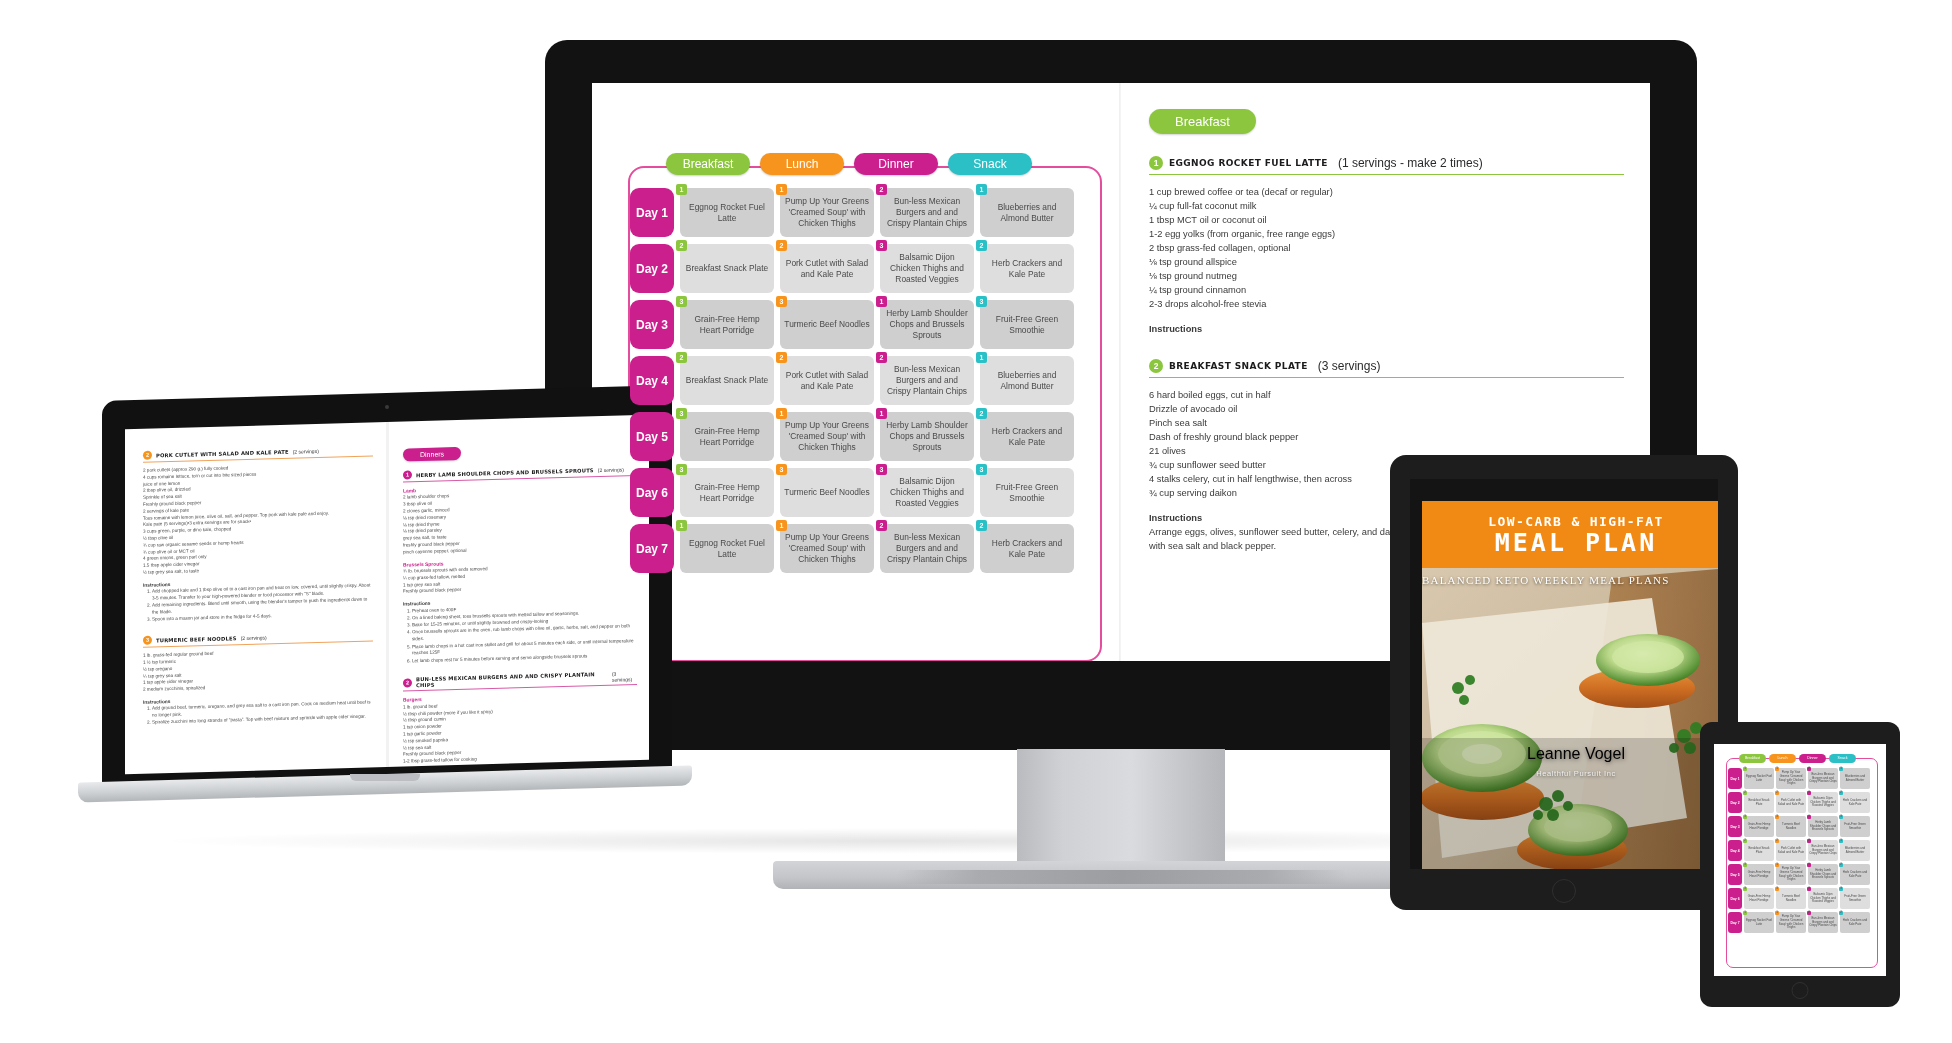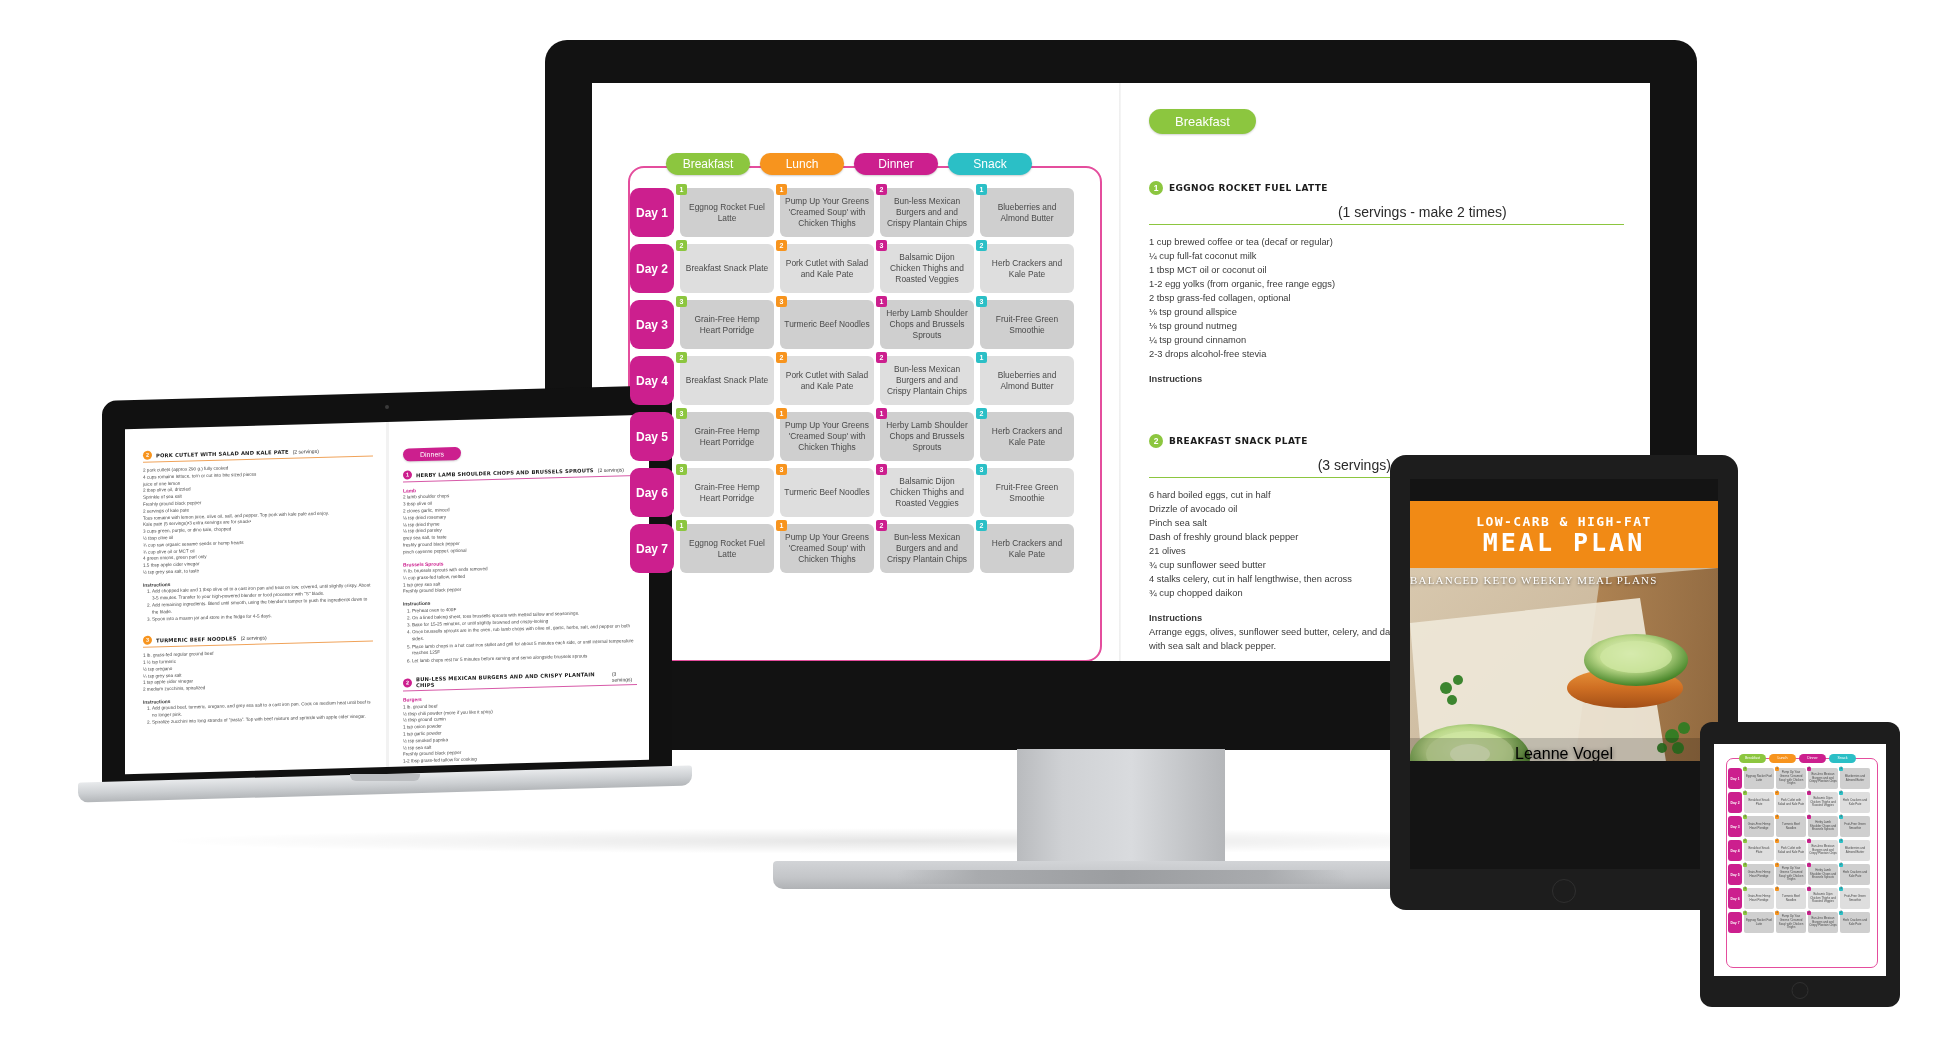--- a/index.html
+++ b/index.html
@@ -94,21 +94,21 @@
   .rec{margin-top:22px;}
   .rec-head{display:flex;align-items:center;gap:6px;}
   .rec-num{
     width:14px;height:14px;border-radius:50%;background:#8cc63f;color:#fff;
     font-size:8.5px;line-height:14px;text-align:center;font-weight:bold;flex:none;
   }
   .rec-title{
     font-family:"DejaVu Sans",sans-serif;font-weight:bold;font-size:9px;letter-spacing:.4px;
     color:#1b1b1b;text-transform:uppercase;
   }
-  .rec-serv{font-size:14px;color:#2a2a2a;margin-left:4px;margin-top:48px;}
+  .rec-serv{font-size:12px;color:#2a2a2a;margin-left:4px;}
   .rec-rule{height:1px;background:#8cc63f;margin:4px 0 10px 0;}
   .ing{font-size:9.3px;line-height:14px;color:#3a3a3a;}
   .sec-label{font-size:9.3px;line-height:15px;color:#3a3a3a;margin-top:11px;font-weight:bold;}
   .sec-body{font-size:9.3px;line-height:13.5px;color:#3a3a3a;}
 
   
   .book{position:absolute;left:78px;top:393px;width:614px;height:425px;}
   .book-lid{
     position:absolute;left:24px;top:0;width:570px;height:385px;
     background:#111;border-radius:14px 14px 4px 4px;
@@ -152,21 +152,21 @@
   .mini-ol li{margin-bottom:.5px;}
   .mini-pill{display:inline-block;background:#cc1f8e;color:#fff;border-radius:9px 9px 11px 11px;
     padding:3px 17px;font-size:7px;box-shadow:0 1px 2px rgba(0,0,0,.18);}
 
   
   .ipad{position:absolute;left:1390px;top:455px;width:348px;height:455px;}
   .ipad-body{position:absolute;left:0;top:0;width:348px;height:455px;background:#1d1d1d;border-radius:16px;}
   .ipad-screen{position:absolute;left:20px;top:24px;width:308px;height:390px;background:#141414;overflow:hidden;}
   .ipad-home{position:absolute;left:50%;top:424px;width:22px;height:22px;border-radius:50%;
     border:1.5px solid #2f2f2f;transform:translateX(-50%);}
-  .cover{position:absolute;left:0;top:22px;width:308px;height:260px;overflow:hidden;background:#cbb79c;}
+  .cover{position:absolute;left:12px;top:22px;width:308px;height:368px;overflow:hidden;background:#cbb79c;}
   .cover-band{
     position:absolute;left:0;top:0;width:308px;height:67px;background:#f18a15;
     display:flex;flex-direction:column;align-items:center;justify-content:center;
   }
   .cover-kicker{color:#fff;font-size:13px;font-weight:bold;letter-spacing:1.4px;font-family:"DejaVu Sans Mono",monospace;}
   .cover-title{color:#fff;font-size:25px;font-weight:bold;letter-spacing:3px;font-family:"DejaVu Sans Mono",monospace;line-height:27px;}
   .cover-sub{
     position:absolute;left:0;top:73px;width:308px;color:#fff;
     font-size:11px;letter-spacing:1.2px;font-family:Liberation Serif, serif;
     text-shadow:0 1px 3px rgba(0,0,0,.6);
@@ -405,21 +405,21 @@
             </div>
             <div class="rec-rule"></div>
             <div class="ing" id="bk1-ing">
                 <div>6 hard boiled eggs, cut in half</div>
                 <div>Drizzle of avocado oil</div>
                 <div>Pinch sea salt</div>
                 <div>Dash of freshly ground black pepper</div>
                 <div>21 olives</div>
                 <div>¾ cup sunflower seed butter</div>
                 <div>4 stalks celery, cut in half lengthwise, then across</div>
-                <div>¾ cup chopped daikon</div>
+                <div>¾ cup serving daikon</div>
               </div>
             <div class="sec-label">Instructions</div>
             <div class="sec-body">Arrange eggs, olives, sunflower seed butter, celery, and daikon on a plate. Drizzle eggs with avocado oil, sprinkle with sea salt and black pepper.</div>
           </div>
         </div>
       </div>
     </div>
 
     <div class="imac-chin"></div>
     <svg class="apple-logo" viewBox="0 0 24 29">

